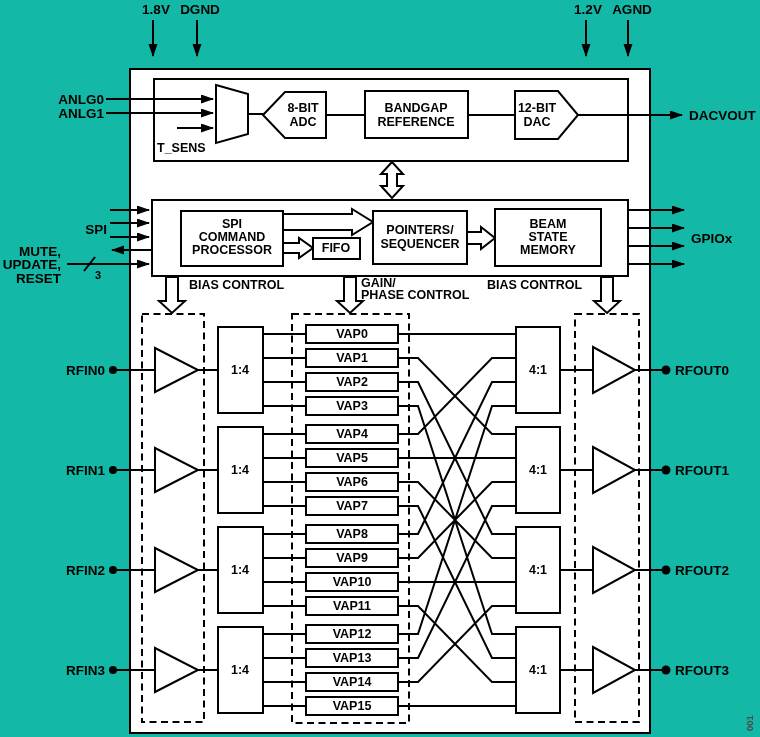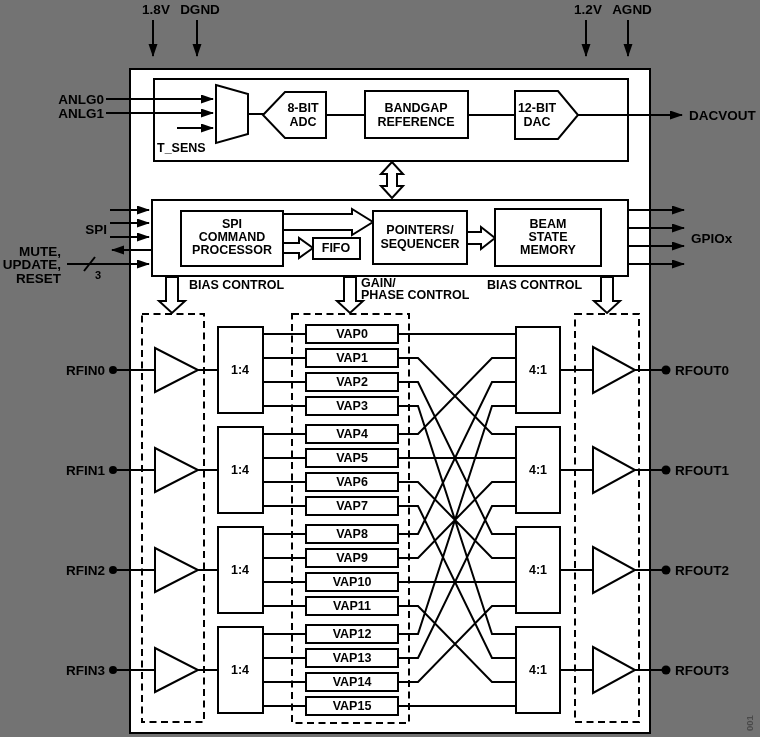--- a/index.html
+++ b/index.html
@@ -1,16 +1,16 @@
 <!DOCTYPE html>
 <html><head>
 <meta charset="utf-8">
 <style>
   html,body{margin:0;padding:0;background:#fff;}
-  .stage{position:relative;width:760px;height:737px;background:#737373;overflow:hidden;}
+  .stage{position:relative;width:760px;height:737px;background:#14b8a6;overflow:hidden;}
   svg text{font-family:"Liberation Sans","DejaVu Sans",sans-serif;font-weight:bold;fill:#000;}
   .t12{font-size:12.5px;}
   .t13{font-size:13.5px;}
   .t11{font-size:11px;}
   .tfig{font-size:9.5px;fill:#4a4a4a;}
   .box{fill:#fff;stroke:#000;stroke-width:2;}
   .wire{stroke:#000;stroke-width:2;fill:none;}
   .dashed{fill:none;stroke:#000;stroke-width:2;stroke-dasharray:7 4.5;}
   .hollow{fill:#fff;stroke:#000;stroke-width:2;}
   .dot{fill:#000;stroke:none;}

